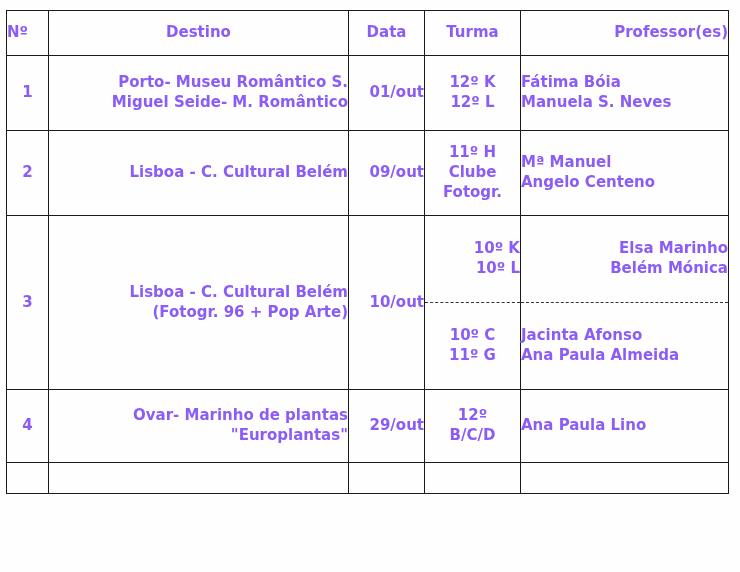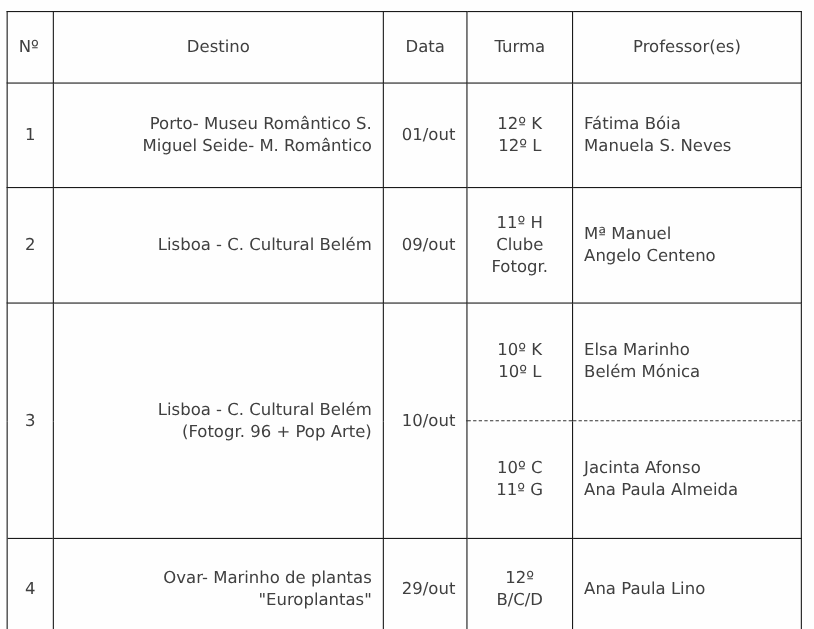--- a/index.html
+++ b/index.html
@@ -24,26 +24,26 @@
     position: absolute;
     left: 6px;
     top: 10px;
     width: 722px;
     border-collapse: collapse;
     table-layout: fixed;
     background: #fefefe;
   }
   table.sheet td, table.sheet th {
     border: 1px solid #1a1a1a;
-    padding: 10px;
+    padding: 0;
     vertical-align: middle;
-    font-weight: normal;
+    font-weight: bold;
     font-size: 15px;
     line-height: 1.32;
-    color: #404040;
+    color: #8b5cf6;
   }
   
   col.c-num    { width: 42px; }
   col.c-dest   { width: 300px; }
   col.c-data   { width: 76px; }
   col.c-turma  { width: 96px; }
   col.c-prof   { width: 208px; }
 
   
   tr.head td {
@@ -52,21 +52,21 @@
   .h-num {
     text-align: left;
     padding-left: 5px;
     font-size: 14px;
   }
   .h-center {
     text-align: center;
     margin-top: 28px;
   }
   .h-left {
-    text-align: center;
+    text-align: right;
     padding-left: 8px;
   }
 
   
   .cell-num {
     text-align: center;
     font-size: 15px;
   }
   .cell-dest {
     text-align: right;
@@ -92,20 +92,21 @@
   tr.r1 td { height: 74px; }
   tr.r2 td { height: 84px; }
   tr.r3a td { height: 86px; }
   tr.r3b td { height: 86px; }
   tr.r4 td { height: 72px; }
   tr.r5 td { height: 30px; }
 
   
   .dashed-bottom {
     border-bottom: 1px dashed #333 !important;
+    text-align: right;
   }
   .no-top {
     border-top: none !important;
   }
   .no-bottom {
     border-bottom: none !important;
   }
   .sub-line {
     white-space: nowrap;
   }

